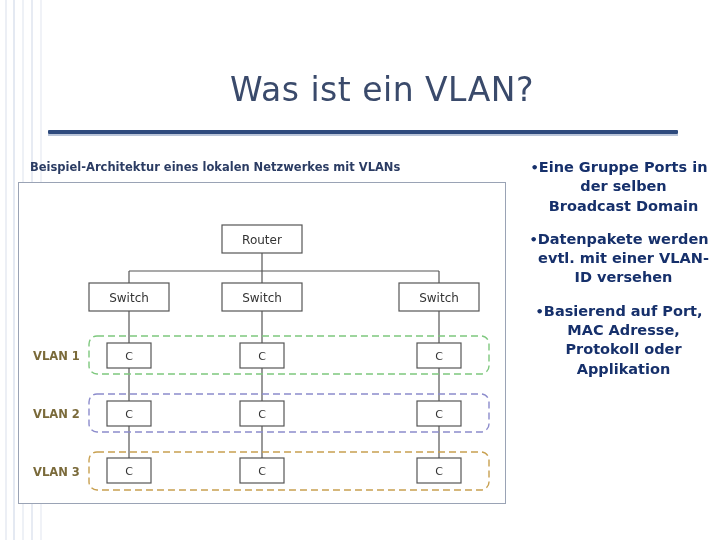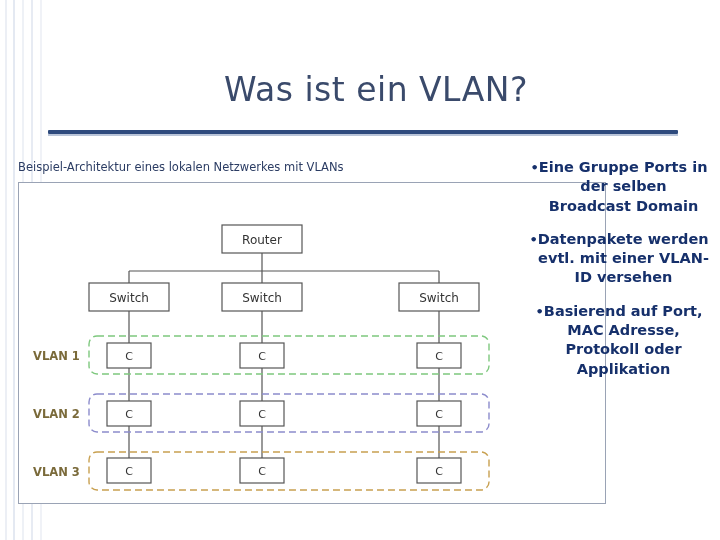--- a/index.html
+++ b/index.html
@@ -35,21 +35,21 @@
         #e7ebf3 31px, #e7ebf3 33px,
         #ffffff 33px, #ffffff 40px,
         #f0f2f7 40px, #f0f2f7 42px,
         #ffffff 42px, #ffffff 46px
       );
   }
 
   
   .title {
     position: absolute;
-    left: 56px;
+    left: 62px;
     top: 70px;
     width: 640px;
     text-align: center;
     font-size: 33px;
     color: #3a4a6b;
     font-weight: normal;
     letter-spacing: 0.5px;
   }
 
   .title-rule {
@@ -74,29 +74,29 @@
   .left-col {
     position: absolute;
     left: 14px;
     top: 160px;
     width: 500px;
   }
 
   .caption {
     font-size: 11.5px;
     color: #2b3c63;
-    font-weight: normal;
-    margin-left: 4px;
+    font-weight: bold;
+    margin-left: 16px;
     margin-bottom: 8px;
   }
 
   .diagram-box {
     position: relative;
     margin-left: 4px;
-    width: 588px;
+    width: 488px;
     height: 322px;
     background: #ffffff;
     border: 1px solid #9aa3b5;
     box-sizing: border-box;
   }
 
   svg.diagram {
     display: block;
   }
 

